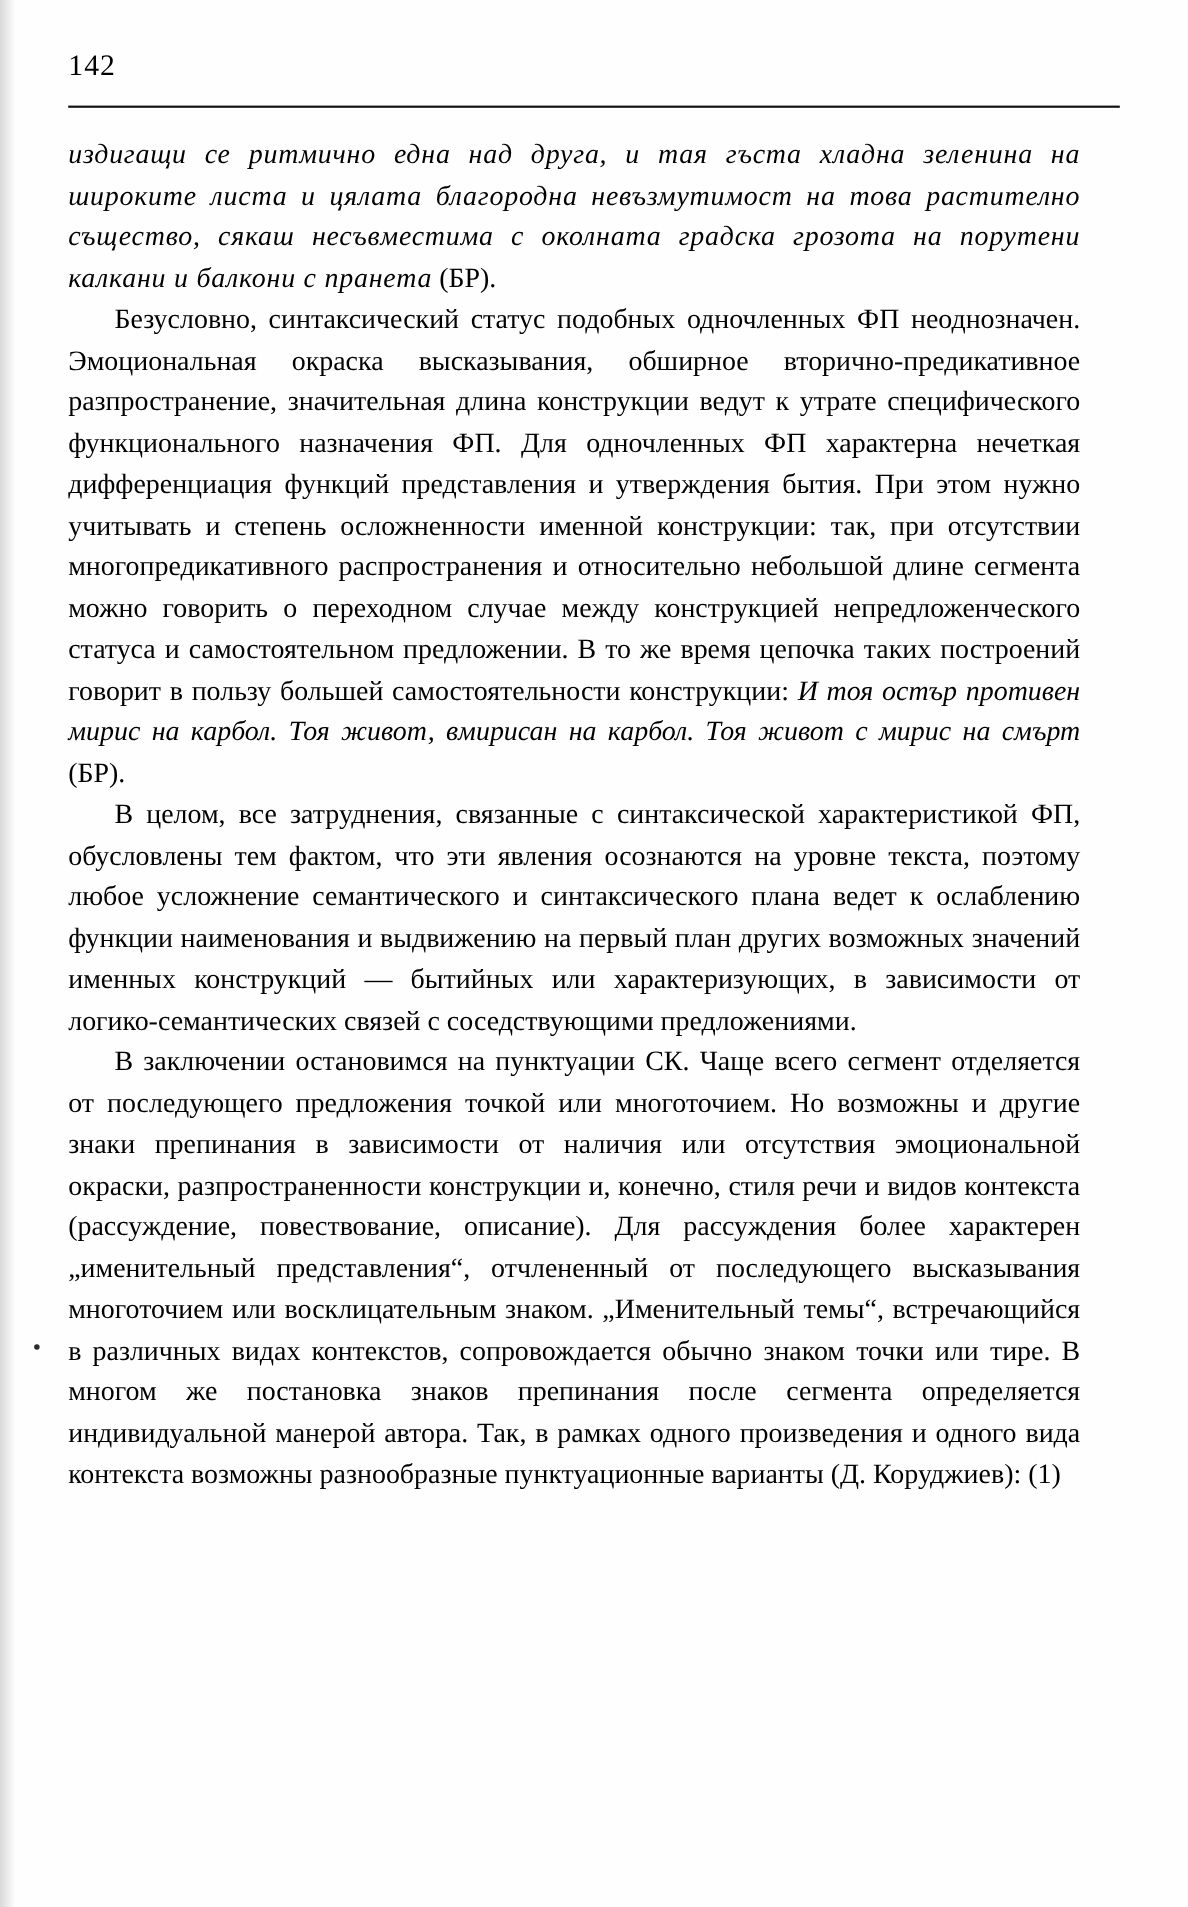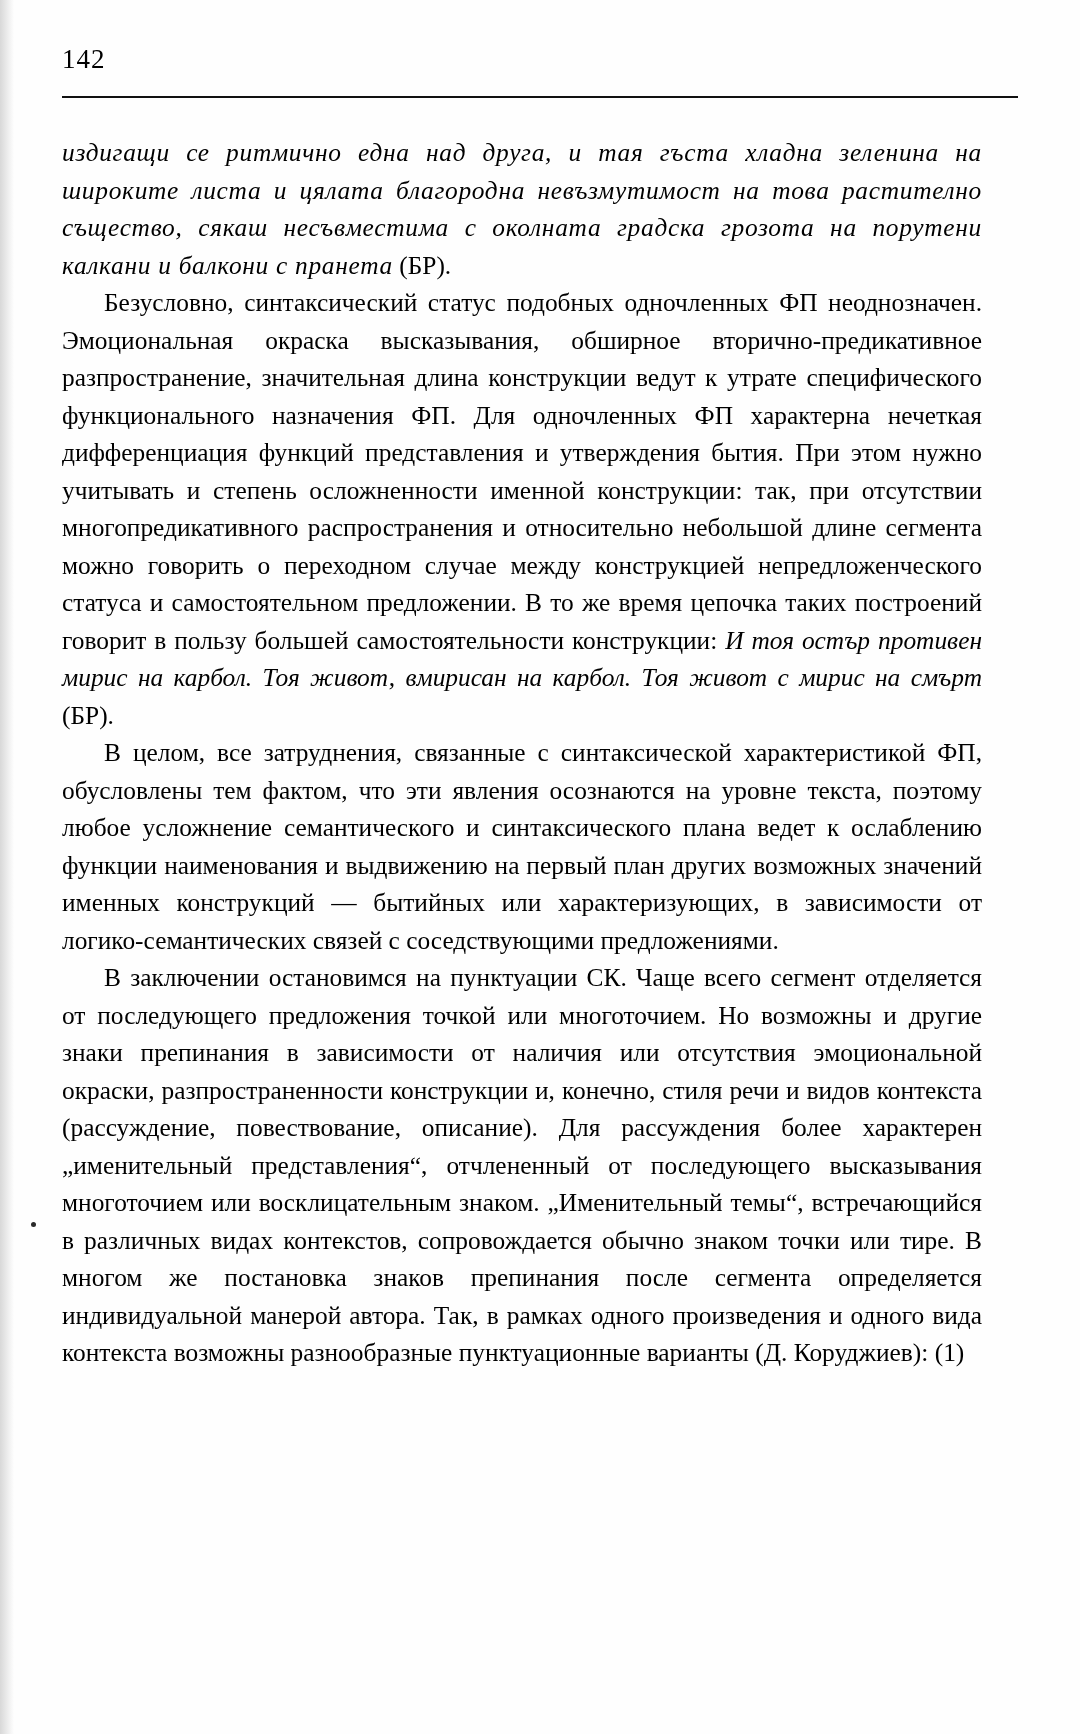--- a/index.html
+++ b/index.html
@@ -43,21 +43,21 @@
     font-size: 26px;
     letter-spacing: 0.6px;
     padding-right: 110px;
   }
   .rule {
     border-top: 2.2px solid #111;
     margin-top: 6px;
     width: 956px;
   }
   .body-text {
-    margin-top: 36px;
+    margin-top: 24px;
     width: 920px;
     font-size: 25.4px;
     line-height: 37.5px;
     text-align: justify;
     text-justify: inter-word;
     hyphens: manual;
   }
   p {
     margin: 0;
   }

